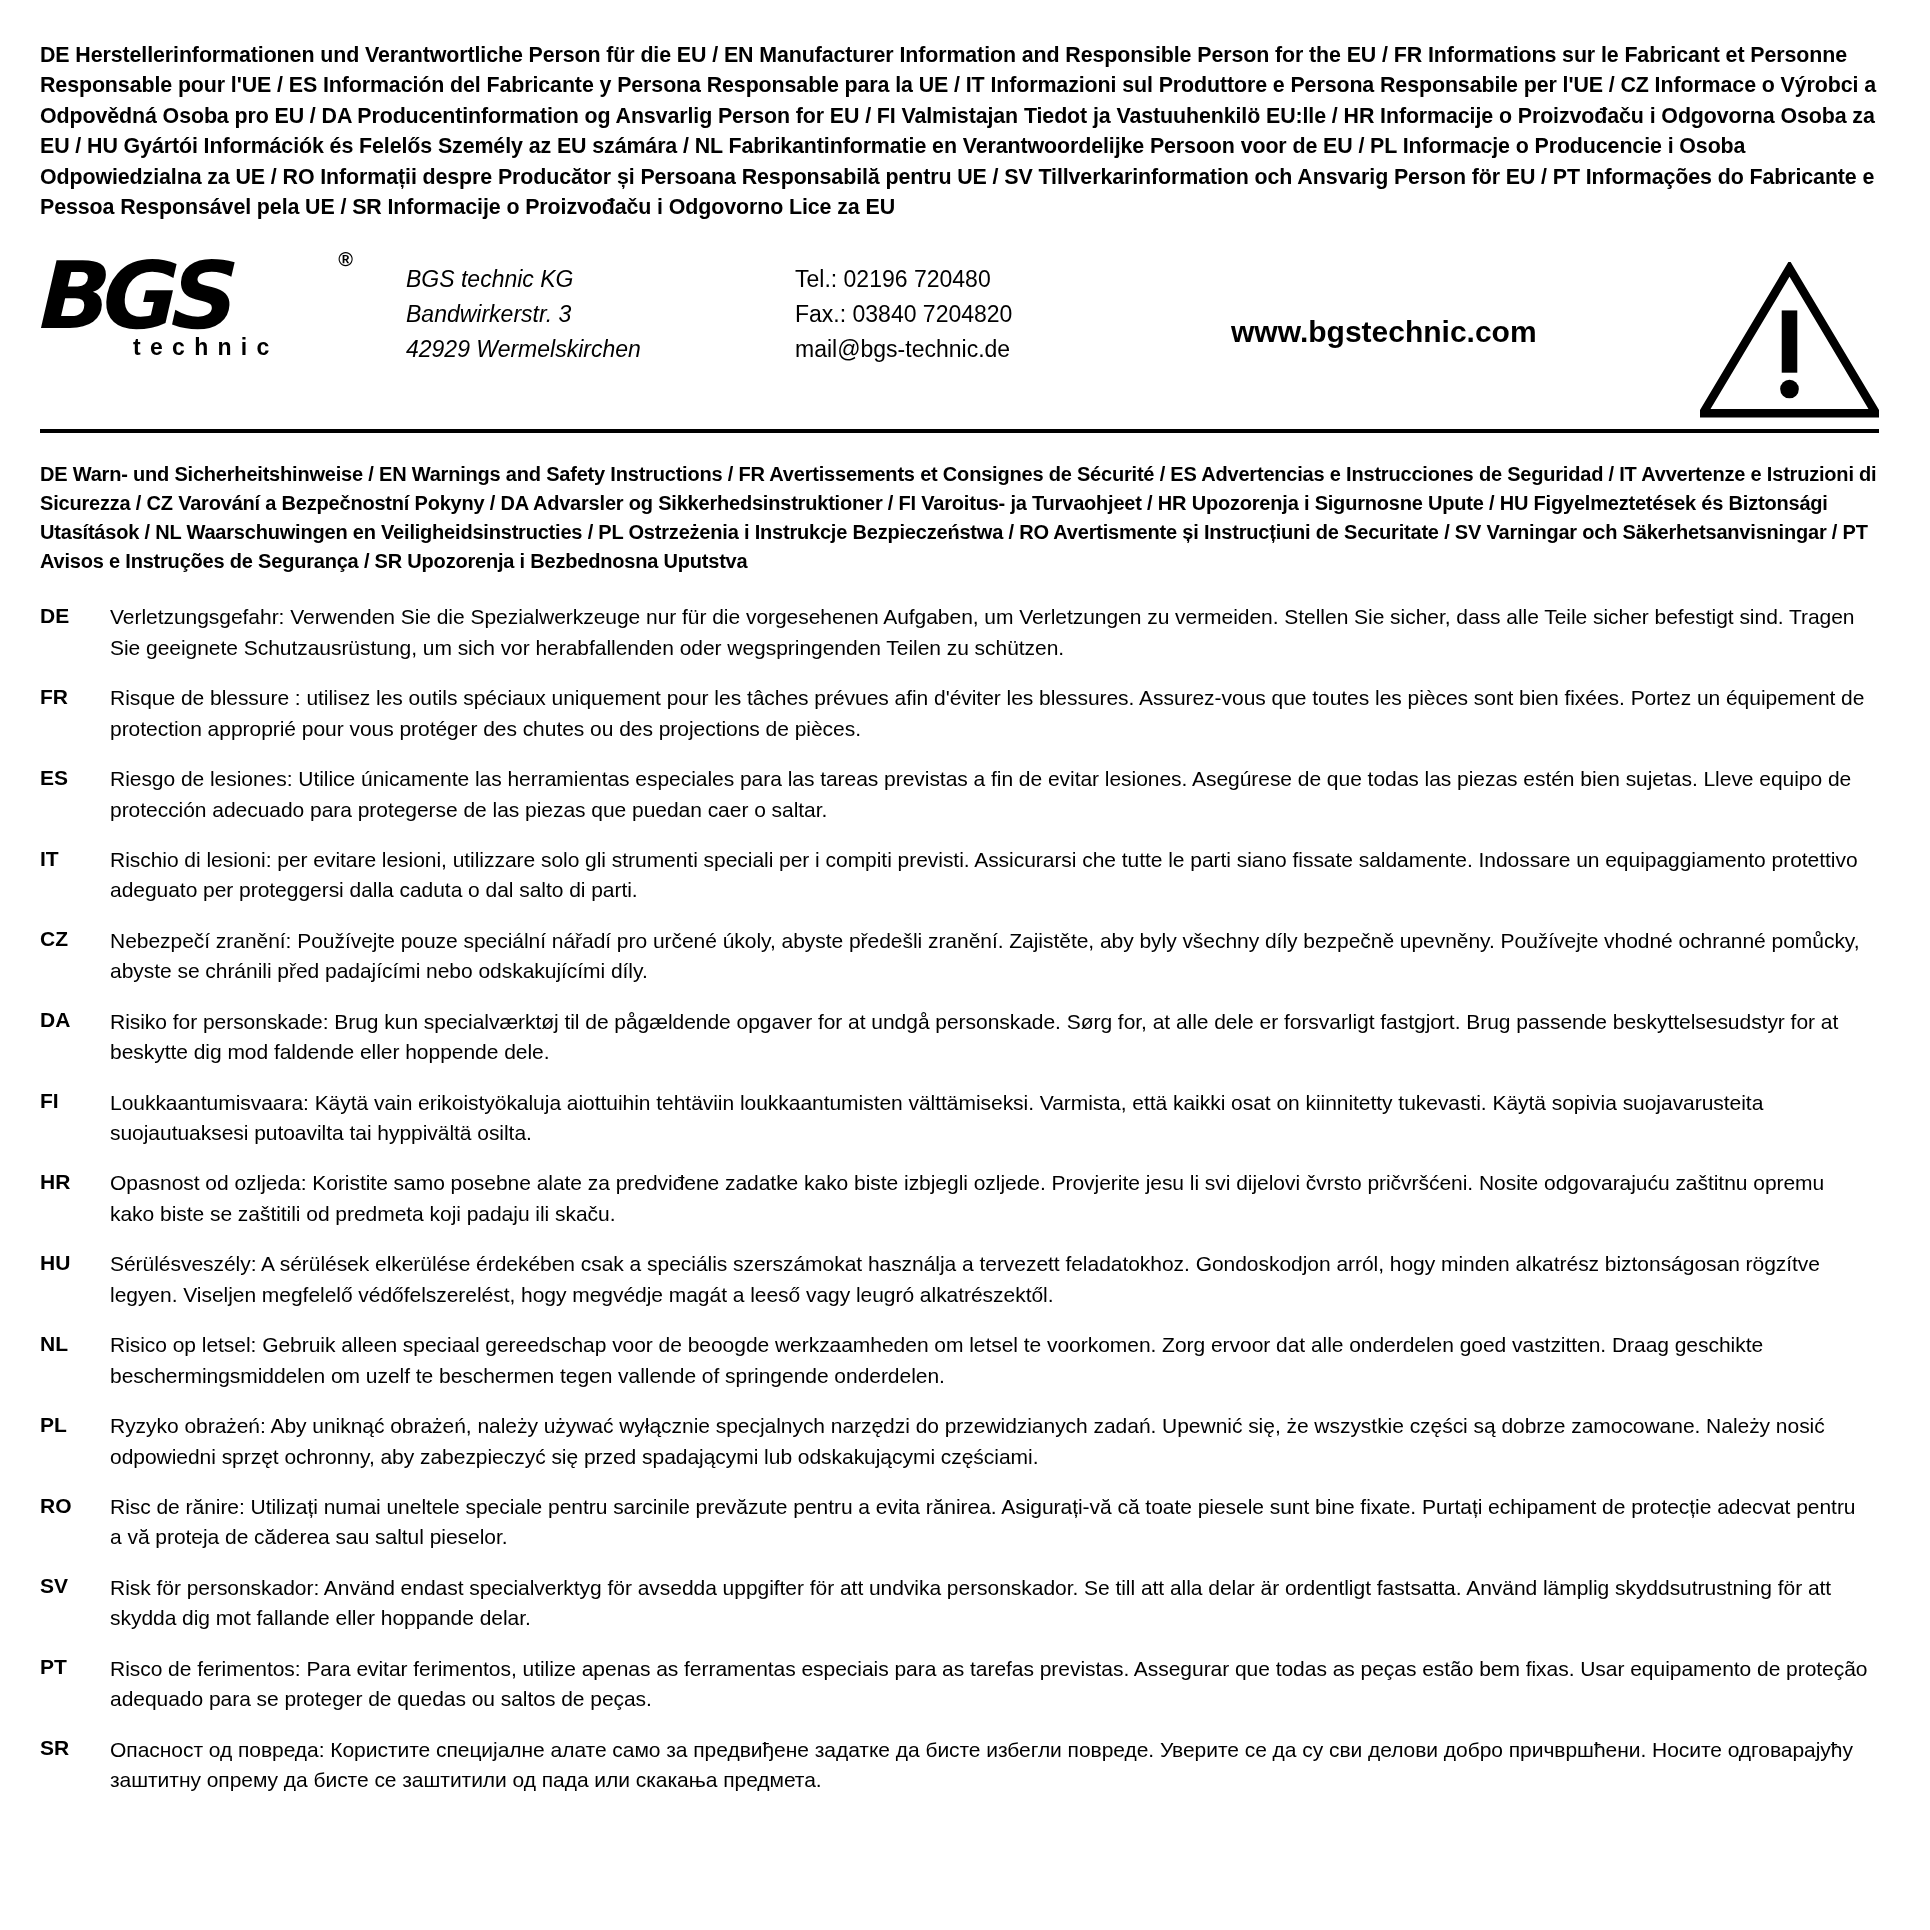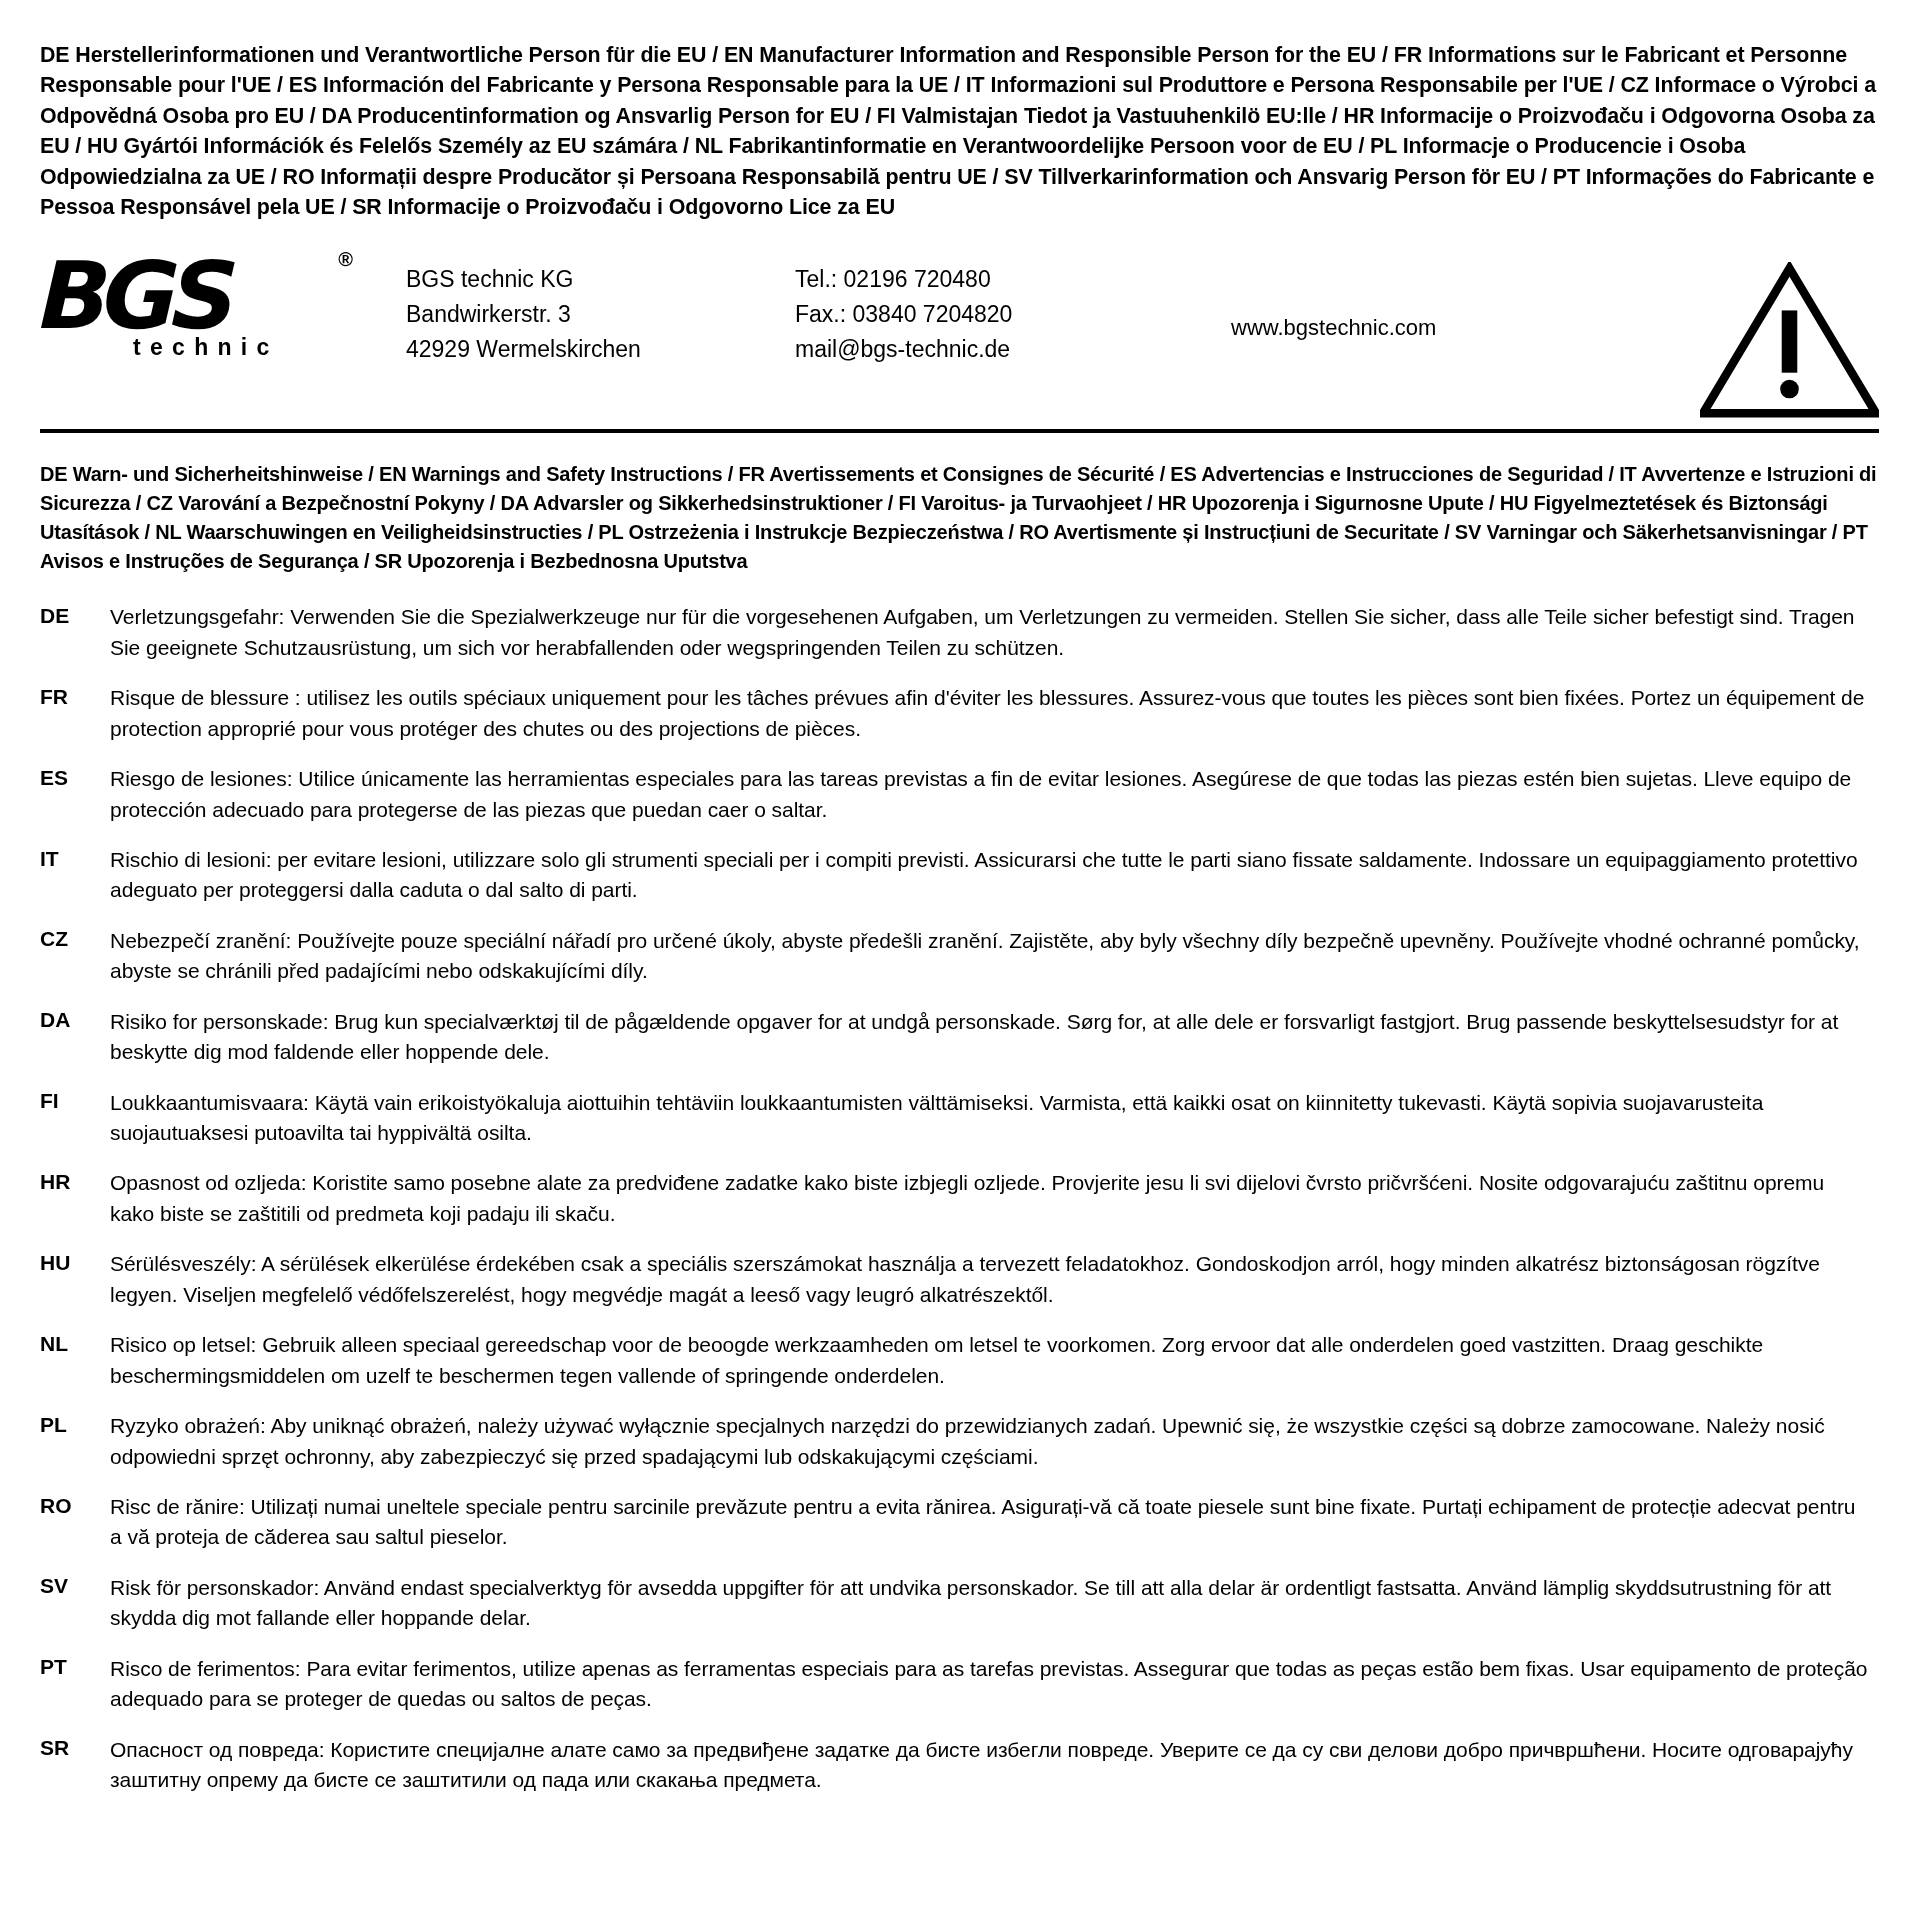--- a/index.html
+++ b/index.html
@@ -70,31 +70,32 @@
     font-weight: bold;
     letter-spacing: 9.3px;
     margin-top: -6.2px;
     padding-left: 93px;
   }
   .addr-cell {
     flex: 0 0 389px;
     font-size: 23px;
     line-height: 1.52;
     padding-top: 17px;
+    font-style: italic;
   }
   .tel-cell {
     flex: 0 0 405px;
     font-size: 23px;
     line-height: 1.52;
     padding-top: 17px;
   }
   .web-cell {
     flex: 1 1 auto;
-    font-size: 22px;
-    font-weight: normal;
+    font-size: 30px;
+    font-weight: bold;
     padding-top: 70px;
     padding-left: 31px;
     white-space: nowrap;
   }
   .warn-cell {
     flex: 0 0 195px;
     display: flex;
     justify-content: flex-end;
     align-items: center;
     padding-top: 17px;

